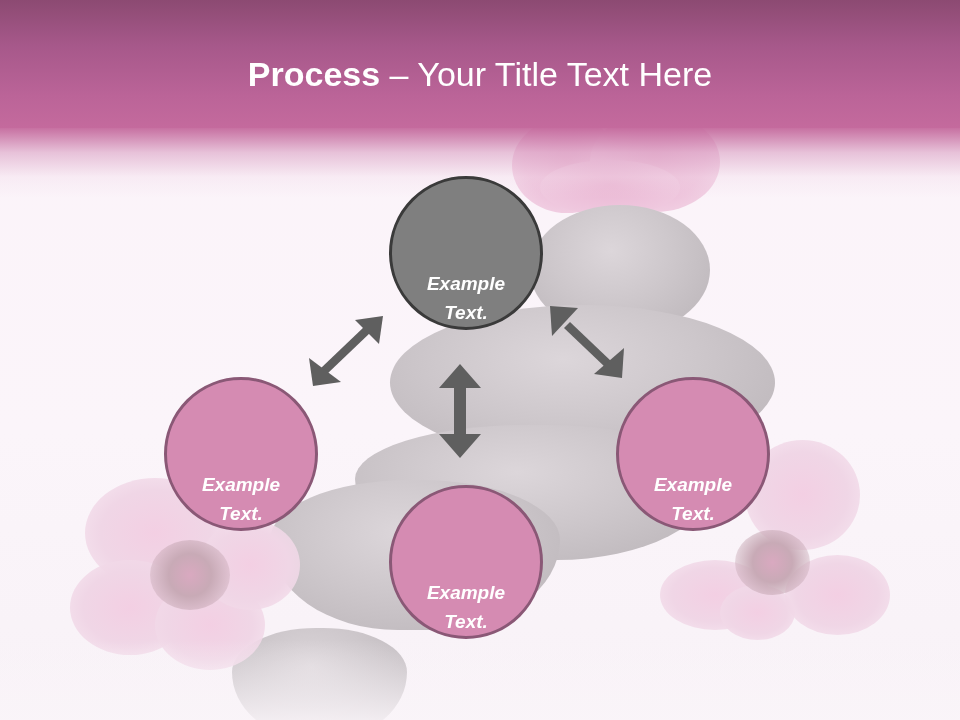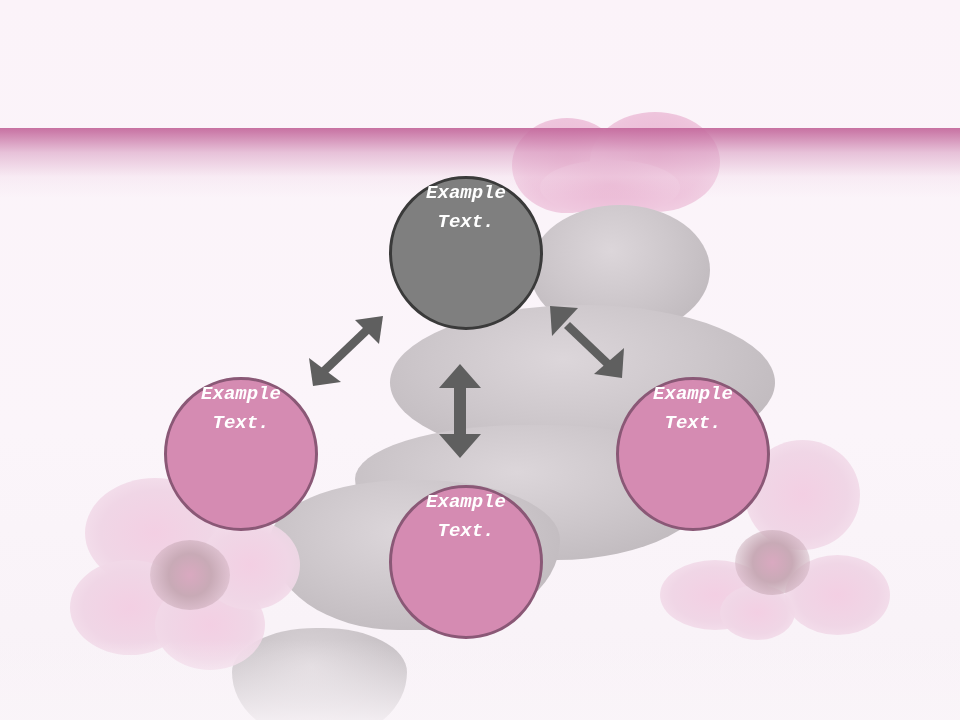--- a/index.html
+++ b/index.html
@@ -81,24 +81,23 @@
     .title .regular { font-weight: normal; }
 
     
     .node {
       position: absolute;
       width: 154px;
       height: 154px;
       border-radius: 50%;
       box-sizing: border-box;
       display: flex;
-      align-items: flex-start;
+      align-items: flex-end;
       justify-content: center;
       text-align: center;
-      font-family: Liberation Mono, monospace;
     }
     .node.center {
       background: #7f7f7f;
       border: 3px solid #3a3a3a;
     }
     .node.pink {
       background: #d58bb2;
       border: 3px solid #8a5876;
     }
     .node-text {
@@ -138,20 +137,25 @@
 
     <div class="petal" style="left:745px; top:440px; width:115px; height:110px;"></div>
     <div class="petal" style="left:660px; top:560px; width:110px; height:70px;"></div>
     <div class="petal" style="left:785px; top:555px; width:105px; height:80px;"></div>
     <div class="petal" style="left:720px; top:585px; width:75px; height:55px;"></div>
     <div class="flower-center" style="left:735px; top:530px; width:75px; height:65px;"></div>
 
     <div class="reflection"></div>
   </div>
 
+  <div class="header">
+    <div class="title">
+      <span class="bold">Process</span><span class="regular"> – Your Title Text Here</span>
+    </div>
+  </div>
   <div class="header-fade"></div>
 
   <svg class="arrow" style="left:305px; top:312px;" width="82" height="78" viewBox="0 0 82 78">
     <g fill="#5f5f5f">
 
       <polygon points="60,14 66,20 22,62 16,56"></polygon>
 
       <polygon points="50,8 78,4 74,32"></polygon>
 
       <polygon points="4,46 8,74 36,70"></polygon>

